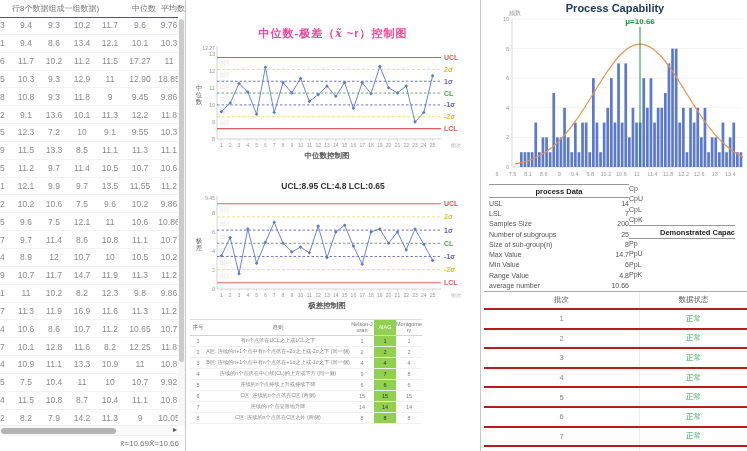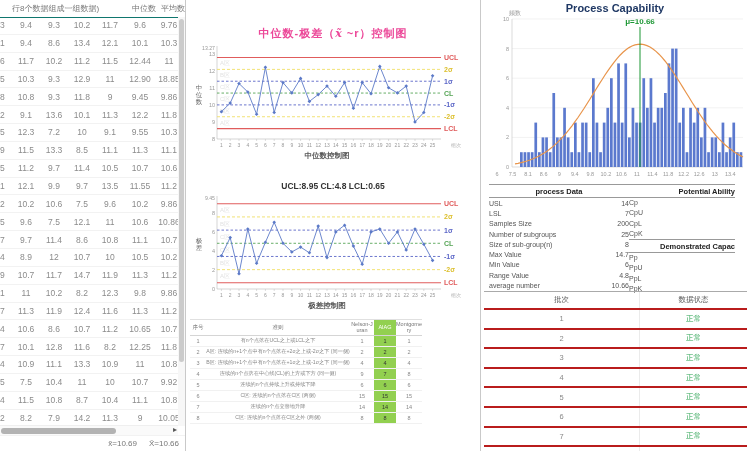--- a/index.html
+++ b/index.html
@@ -22,21 +22,21 @@
   .c0{width:12px;overflow:hidden;text-align:left}
   .c1,.c2,.c3,.c4{width:28px;text-align:center}
   .c5{width:32px;text-align:center}
   .c6{width:26px;text-align:center;overflow:hidden}
   #vscroll{position:absolute;top:17px;right:0;width:7px;bottom:25px;background:#f7f7f7}
   #vthumb{position:absolute;top:2px;left:1px;width:5px;height:343px;background:#cbcbcb;border-radius:3px}
   #hscroll{position:absolute;left:0;right:7px;bottom:16px;height:9px;background:#fafafa;border-top:1px solid #efefef}
   #hthumb{position:absolute;left:1px;top:1.5px;width:115px;height:6px;background:#b3b3b3;border-radius:3px}
   #harrow{position:absolute;right:1px;top:-1px;font-size:8px;color:#555;line-height:9px}
   #lfooter{position:absolute;bottom:0;left:0;right:0;height:15px;display:flex;justify-content:flex-end;
-           gap:12px;align-items:center;padding-right:6px;font-size:8px;color:#777;border-top:1px solid #f2f2f2}
+           align-items:center;padding-right:6px;font-size:8px;color:#777;border-top:1px solid #f2f2f2}
 
   
   .mtitle{margin-top:26px;text-align:center;font-size:11px;font-weight:bold;color:#ec4899;letter-spacing:1px}
   .tx{font-family:"DejaVu Serif", serif;font-style:italic}
   .sub{margin-top:18px;text-align:center;font-size:8.5px;color:#333;font-weight:bold}
   .sub2{margin-top:16px}
   svg.control{display:block;margin:2px auto 0;width:285px;height:122px}
   #rules{margin:4px 0 0 4px;border-collapse:collapse;table-layout:fixed;width:232px}
   #rules th{font-size:5.5px;color:#777;font-weight:normal;border-top:1px solid #e0e0e0;
             border-bottom:1px solid #d5d5d5;padding:1px 0;line-height:1.15;text-align:center}
@@ -94,21 +94,21 @@
           <div class="c4">12.1</div>
           <div class="c5">10.1</div>
           <div class="c6">10.3</div>
         </div>
         <div class="lrow">
           <div class="c0">6</div>
           <div class="c1">11.7</div>
           <div class="c2">10.2</div>
           <div class="c3">11.2</div>
           <div class="c4">11.5</div>
-          <div class="c5">12.44</div>
+          <div class="c5">17.27</div>
           <div class="c6">11</div>
         </div>
         <div class="lrow">
           <div class="c0">5</div>
           <div class="c1">10.3</div>
           <div class="c2">9.3</div>
           <div class="c3">12.9</div>
           <div class="c4">11</div>
           <div class="c5">12.90</div>
           <div class="c6">18.85</div>
@@ -218,21 +218,21 @@
           <div class="c2">10.2</div>
           <div class="c3">8.2</div>
           <div class="c4">12.3</div>
           <div class="c5">9.8</div>
           <div class="c6">9.86</div>
         </div>
         <div class="lrow">
           <div class="c0">7</div>
           <div class="c1">11.3</div>
           <div class="c2">11.9</div>
-          <div class="c3">12.4</div>
+          <div class="c3">16.9</div>
           <div class="c4">11.6</div>
           <div class="c5">11.3</div>
           <div class="c6">11.2</div>
         </div>
         <div class="lrow">
           <div class="c0">4</div>
           <div class="c1">10.6</div>
           <div class="c2">8.6</div>
           <div class="c3">10.7</div>
           <div class="c4">11.2</div>
@@ -729,21 +729,20 @@
               <div class="plab">Range Value</div>
               <div class="pval">4.8</div>
             </div>
             <div class="prow">
               <div class="plab">average number</div>
               <div class="pval">10.66</div>
             </div>
           </div>
       </div>
       <div class="pright">
-        <div class="phdr r">Potential Ability</div>
         <div id="proc-right-rows">
             <div class="plab2">Cp</div>
             <div class="plab2">CpU</div>
             <div class="plab2">CpL</div>
             <div class="plab2">CpK</div>
             <div class="phdr r">Demonstrated Capac</div>
             <div class="plab2">Pp</div>
             <div class="plab2">PpU</div>
             <div class="plab2">PpL</div>
             <div class="plab2">PpK</div>

